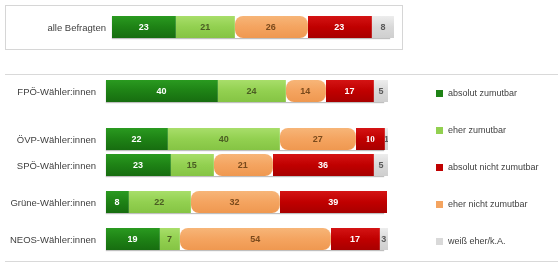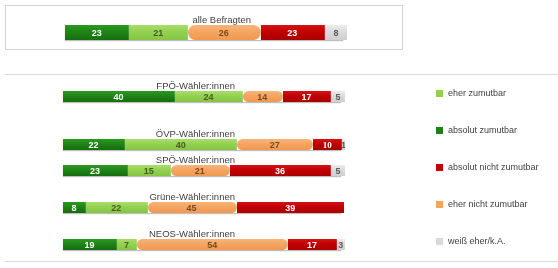--- a/index.html
+++ b/index.html
@@ -72,26 +72,25 @@
     width: 404px;
     height: 182px;
   }
   .chart-row {
     position: absolute;
     left: 0;
     width: 100%;
     height: 22px;
     display: flex;
     align-items: center;
-    flex-direction: column;
   }
   .chart-row .row-label {
     width: 106px;
     text-align: right;
-    padding-right: 20px;
+    padding-right: 10px;
     font-size: 9.5px;
     color: #3f3f3f;
     box-sizing: border-box;
     white-space: nowrap;
   }
 
   
   .bar {
     height: 22px;
     display: flex;
@@ -250,21 +249,21 @@
     <div class="chart-row" style="top: 113px;">
       <div class="row-label">Grüne-Wähler:innen</div>
       <div class="bar">
         <div class="seg c0" style="flex: 0 0 7.92079%;">
           <span>8</span>
         </div>
         <div class="seg c1" style="flex: 0 0 21.7822%;">
           <span>22</span>
         </div>
         <div class="seg c2" style="flex: 0 0 31.6832%;">
-          <span>45</span>
+          <span>32</span>
         </div>
         <div class="seg c3" style="flex: 0 0 38.6139%;">
           <span>39</span>
         </div>
       </div>
     </div>
     <div class="chart-row" style="top: 150px;">
       <div class="row-label">NEOS-Wähler:innen</div>
       <div class="bar">
         <div class="seg c0" style="flex: 0 0 19%;">
@@ -281,28 +280,28 @@
         </div>
         <div class="seg c4" style="flex: 0 0 3%;">
           <span>3</span>
         </div>
       </div>
     </div>
   </div>
 
 <div id="legend">
     <div class="legend-item">
+      <span class="legend-swatch" style="background: rgb(30, 130, 21);"></span>
+      <span class="legend-label">absolut zumutbar</span>
+    </div>
+    <div class="legend-item">
       <span class="legend-swatch" style="background: rgb(146, 208, 80);"></span>
       <span class="legend-label">eher zumutbar</span>
     </div>
     <div class="legend-item">
-      <span class="legend-swatch" style="background: rgb(30, 130, 21);"></span>
-      <span class="legend-label">absolut zumutbar</span>
-    </div>
-    <div class="legend-item">
       <span class="legend-swatch" style="background: rgb(192, 0, 0);"></span>
       <span class="legend-label">absolut nicht zumutbar</span>
     </div>
     <div class="legend-item">
       <span class="legend-swatch" style="background: rgb(244, 164, 96);"></span>
       <span class="legend-label">eher nicht zumutbar</span>
     </div>
     <div class="legend-item">
       <span class="legend-swatch" style="background: rgb(217, 217, 217);"></span>
       <span class="legend-label">weiß eher/k.A.</span>

